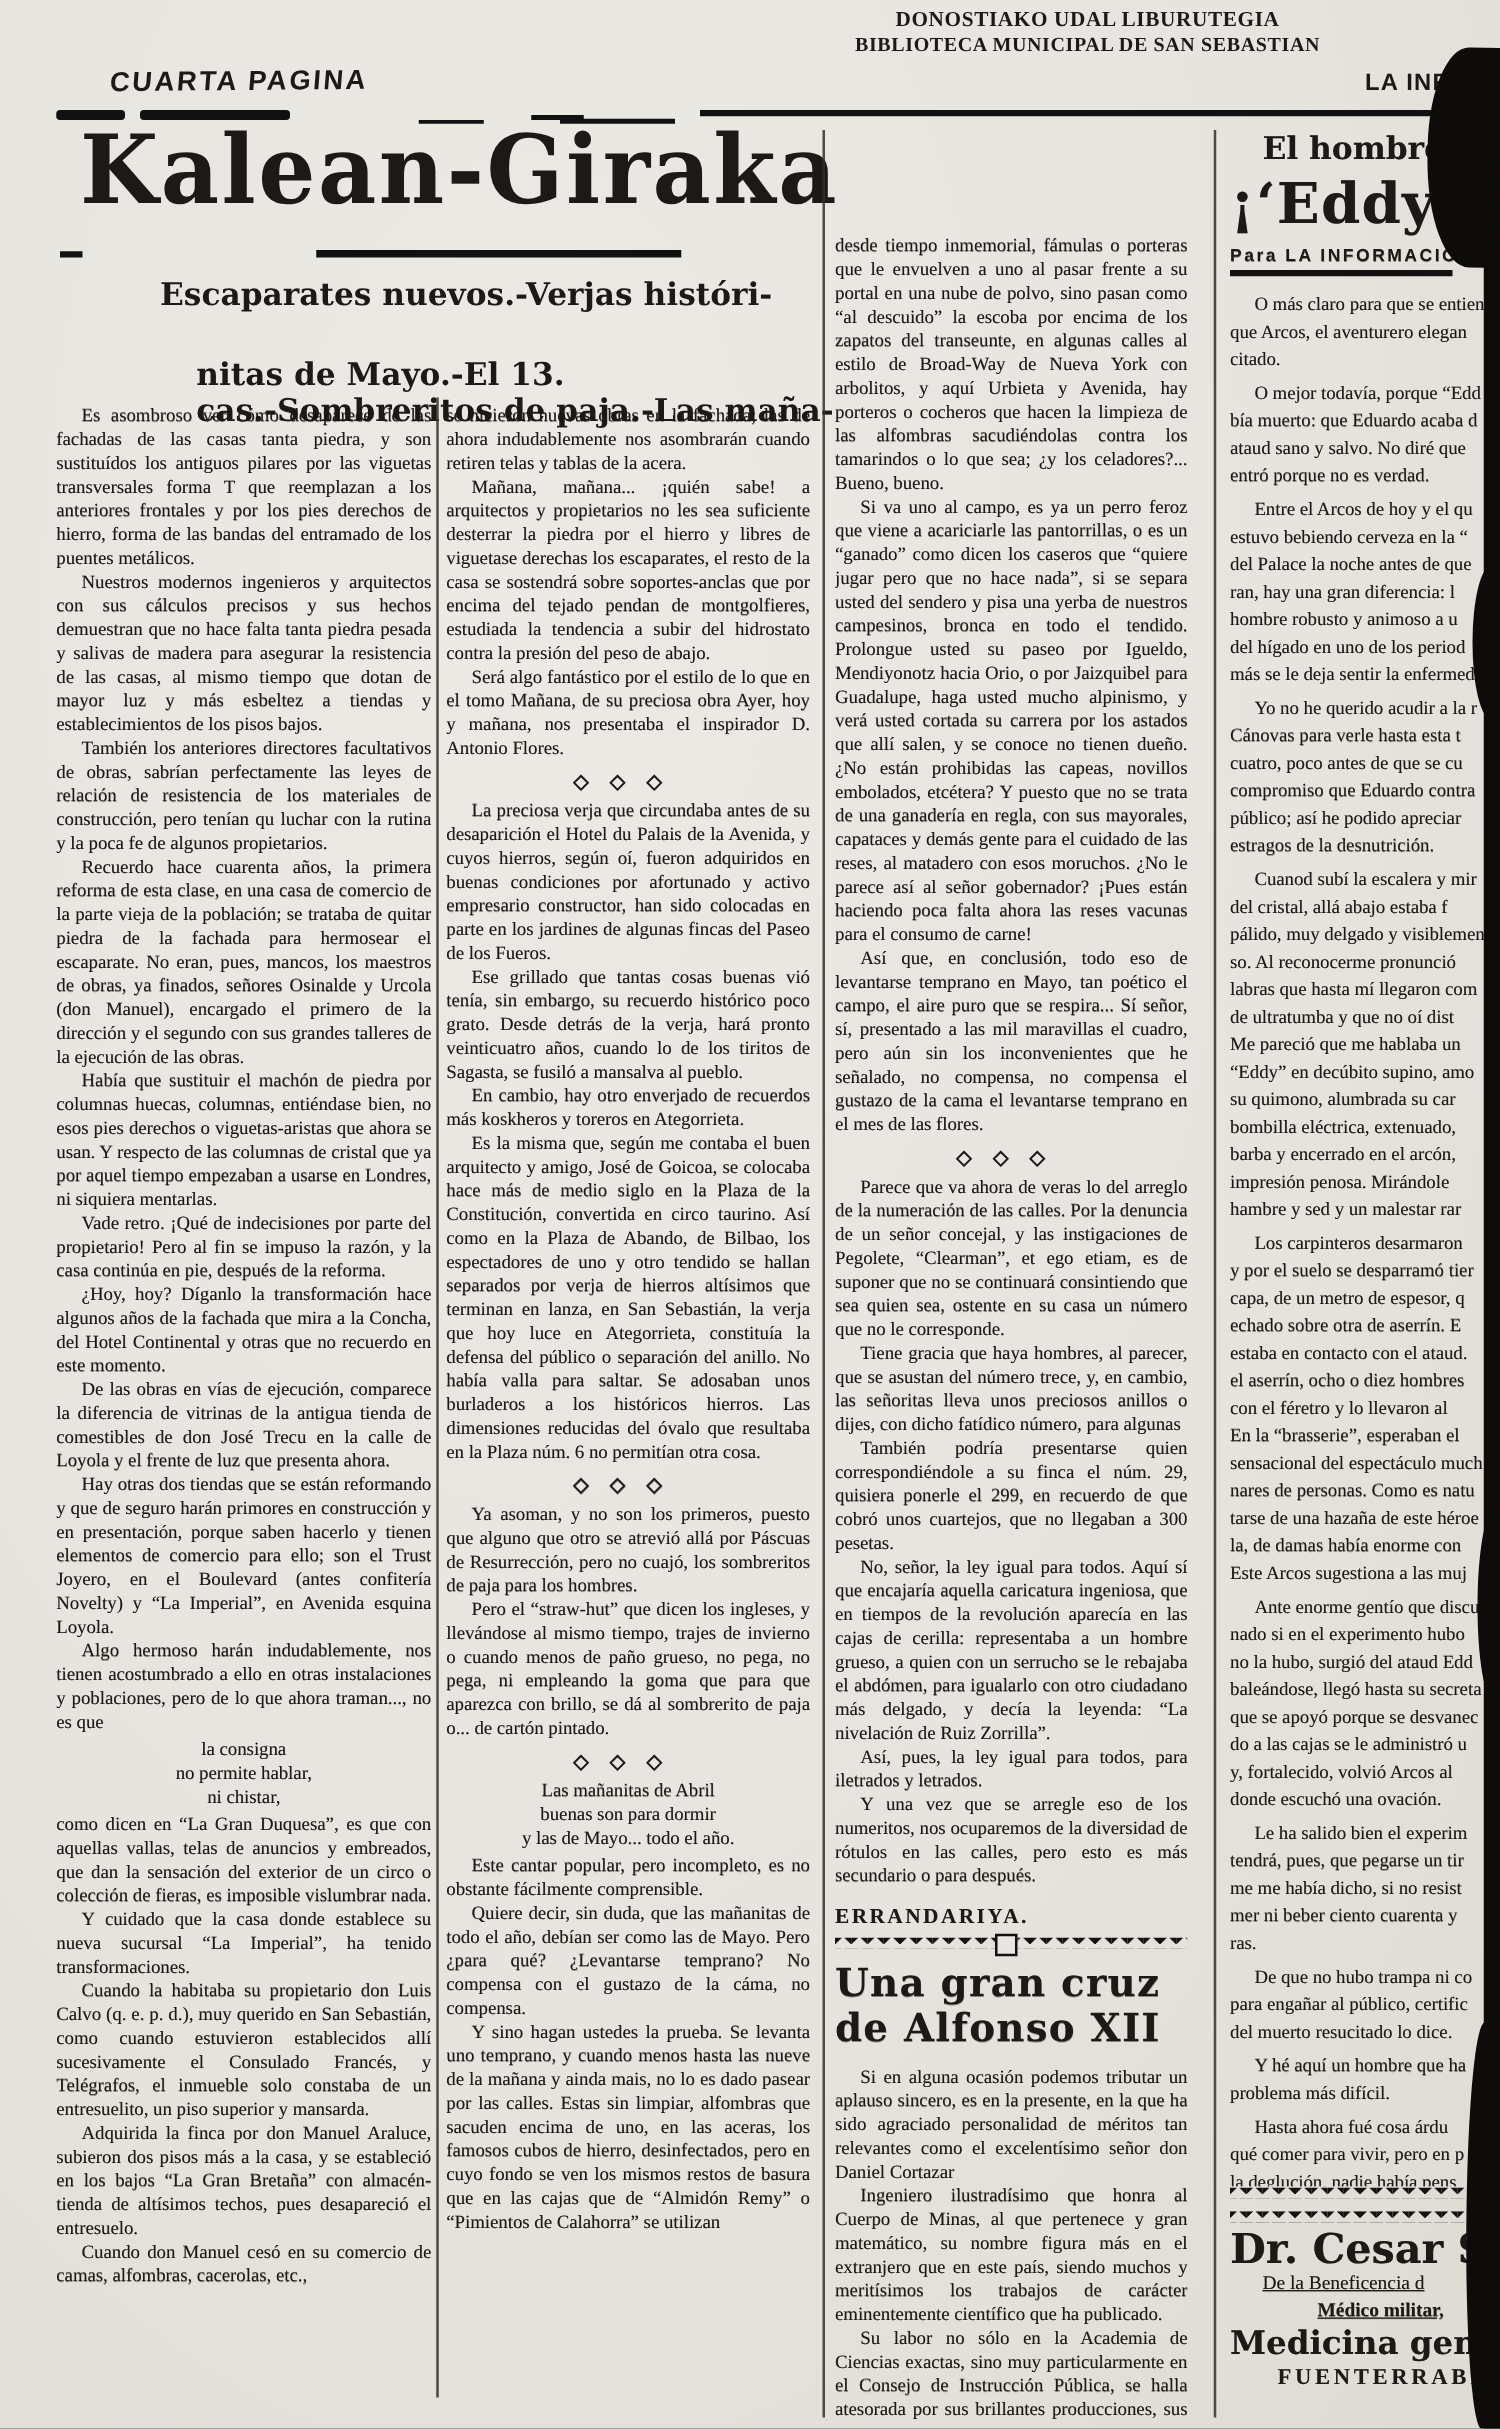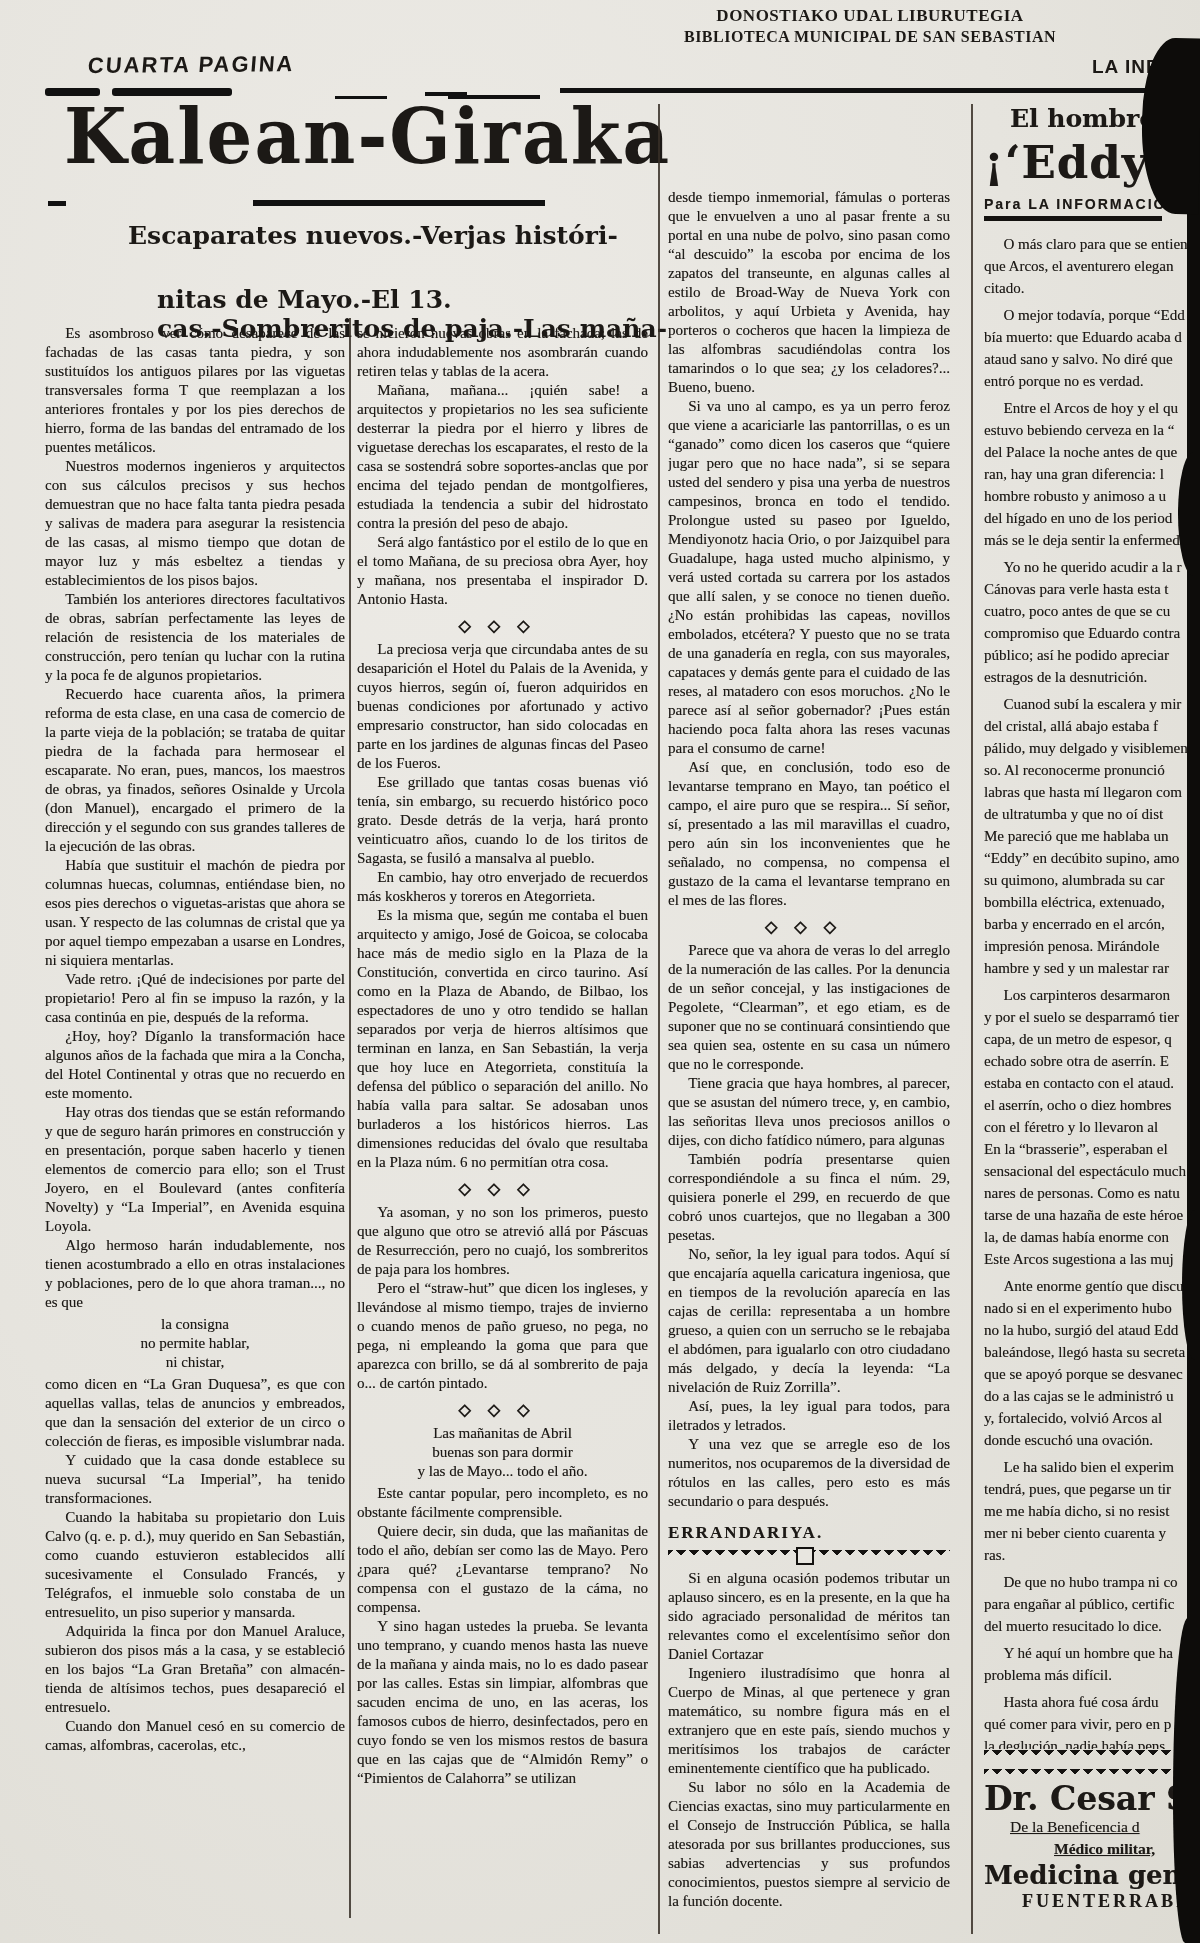--- a/index.html
+++ b/index.html
@@ -96,35 +96,36 @@
   <div class="vrule" style="left:971px;top:104px;height:1830px;"></div>
 
   <div class="col" id="col1">
       <p class="para p">Es asombroso ver cómo desaparece de las fachadas de las casas tanta piedra, y son sustituídos los antiguos pilares por las viguetas transversales forma T que reemplazan a los anteriores frontales y por los pies derechos de hierro, forma de las bandas del entramado de los puentes metálicos.</p>
       <p class="para p">Nuestros modernos ingenieros y arquitectos con sus cálculos precisos y sus hechos demuestran que no hace falta tanta piedra pesada y salivas de madera para asegurar la resistencia de las casas, al mismo tiempo que dotan de mayor luz y más esbeltez a tiendas y establecimientos de los pisos bajos.</p>
       <p class="para p">También los anteriores directores facultativos de obras, sabrían perfectamente las leyes de relación de resistencia de los materiales de construcción, pero tenían qu luchar con la rutina y la poca fe de algunos propietarios.</p>
       <p class="para p">Recuerdo hace cuarenta años, la primera reforma de esta clase, en una casa de comercio de la parte vieja de la población; se trataba de quitar piedra de la fachada para hermosear el escaparate. No eran, pues, mancos, los maestros de obras, ya finados, señores Osinalde y Urcola (don Manuel), encargado el primero de la dirección y el segundo con sus grandes talleres de la ejecución de las obras.</p>
       <p class="para p">Había que sustituir el machón de piedra por columnas huecas, columnas, entiéndase bien, no esos pies derechos o viguetas-aristas que ahora se usan. Y respecto de las columnas de cristal que ya por aquel tiempo empezaban a usarse en Londres, ni siquiera mentarlas.</p>
       <p class="para p">Vade retro. ¡Qué de indecisiones por parte del propietario! Pero al fin se impuso la razón, y la casa continúa en pie, después de la reforma.</p>
       <p class="para p">¿Hoy, hoy? Díganlo la transformación hace algunos años de la fachada que mira a la Concha, del Hotel Continental y otras que no recuerdo en este momento.</p>
+      <p class="para p">De las obras en vías de ejecución, comparece la diferencia de vitrinas de la antigua tienda de comestibles de don José Trecu en la calle de Loyola y el frente de luz que presenta ahora.</p>
       <p class="para p">Hay otras dos tiendas que se están reformando y que de seguro harán primores en construcción y en presentación, porque saben hacerlo y tienen elementos de comercio para ello; son el Trust Joyero, en el Boulevard (antes confitería Novelty) y “La Imperial”, en Avenida esquina Loyola.</p>
       <p class="para p">Algo hermoso harán indudablemente, nos tienen acostumbrado a ello en otras instalaciones y poblaciones, pero de lo que ahora traman..., no es que</p>
       <p class="para verse">la consigna
 no permite hablar,
 ni chistar,</p>
       <p class="para cont">como dicen en “La Gran Duquesa”, es que con aquellas vallas, telas de anuncios y embreados, que dan la sensación del exterior de un circo o colección de fieras, es imposible vislumbrar nada.</p>
       <p class="para p">Y cuidado que la casa donde establece su nueva sucursal “La Imperial”, ha tenido transformaciones.</p>
       <p class="para p">Cuando la habitaba su propietario don Luis Calvo (q. e. p. d.), muy querido en San Sebastián, como cuando estuvieron establecidos allí sucesivamente el Consulado Francés, y Telégrafos, el inmueble solo constaba de un entresuelito, un piso superior y mansarda.</p>
       <p class="para p">Adquirida la finca por don Manuel Araluce, subieron dos pisos más a la casa, y se estableció en los bajos “La Gran Bretaña” con almacén-tienda de altísimos techos, pues desapareció el entresuelo.</p>
       <p class="para p">Cuando don Manuel cesó en su comercio de camas, alfombras, cacerolas, etc.,</p>
     </div>
   <div class="col" id="col2">
       <p class="para cont">se hicieron nuevas obras en la fachada; las de ahora indudablemente nos asombrarán cuando retiren telas y tablas de la acera.</p>
       <p class="para p">Mañana, mañana... ¡quién sabe! a arquitectos y propietarios no les sea suficiente desterrar la piedra por el hierro y libres de viguetase derechas los escaparates, el resto de la casa se sostendrá sobre soportes-anclas que por encima del tejado pendan de montgolfieres, estudiada la tendencia a subir del hidrostato contra la presión del peso de abajo.</p>
-      <p class="para p">Será algo fantástico por el estilo de lo que en el tomo Mañana, de su preciosa obra Ayer, hoy y mañana, nos presentaba el inspirador D. Antonio Hasta.</p>
+      <p class="para p">Será algo fantástico por el estilo de lo que en el tomo Mañana, de su preciosa obra Ayer, hoy y mañana, nos presentaba el inspirador D. Antonio Flores.</p>
       <p class="para diamonds">◇◇◇</p>
       <p class="para p">La preciosa verja que circundaba antes de su desaparición el Hotel du Palais de la Avenida, y cuyos hierros, según oí, fueron adquiridos en buenas condiciones por afortunado y activo empresario constructor, han sido colocadas en parte en los jardines de algunas fincas del Paseo de los Fueros.</p>
       <p class="para p">Ese grillado que tantas cosas buenas vió tenía, sin embargo, su recuerdo histórico poco grato. Desde detrás de la verja, hará pronto veinticuatro años, cuando lo de los tiritos de Sagasta, se fusiló a mansalva al pueblo.</p>
       <p class="para p">En cambio, hay otro enverjado de recuerdos más koskheros y toreros en Ategorrieta.</p>
       <p class="para p">Es la misma que, según me contaba el buen arquitecto y amigo, José de Goicoa, se colocaba hace más de medio siglo en la Plaza de la Constitución, convertida en circo taurino. Así como en la Plaza de Abando, de Bilbao, los espectadores de uno y otro tendido se hallan separados por verja de hierros altísimos que terminan en lanza, en San Sebastián, la verja que hoy luce en Ategorrieta, constituía la defensa del público o separación del anillo. No había valla para saltar. Se adosaban unos burladeros a los históricos hierros. Las dimensiones reducidas del óvalo que resultaba en la Plaza núm. 6 no permitían otra cosa.</p>
       <p class="para diamonds">◇◇◇</p>
       <p class="para p">Ya asoman, y no son los primeros, puesto que alguno que otro se atrevió allá por Páscuas de Resurrección, pero no cuajó, los sombreritos de paja para los hombres.</p>
       <p class="para p">Pero el “straw-hut” que dicen los ingleses, y llevándose al mismo tiempo, trajes de invierno o cuando menos de paño grueso, no pega, no pega, ni empleando la goma que para que aparezca con brillo, se dá al sombrerito de paja o... de cartón pintado.</p>
       <p class="para diamonds">◇◇◇</p>
       <p class="para verse">Las mañanitas de Abril
@@ -146,20 +147,24 @@
         <p class="para p">También podría presentarse quien correspondiéndole a su finca el núm. 29, quisiera ponerle el 299, en recuerdo de que cobró unos cuartejos, que no llegaban a 300 pesetas.</p>
         <p class="para p">No, señor, la ley igual para todos. Aquí sí que encajaría aquella caricatura ingeniosa, que en tiempos de la revolución aparecía en las cajas de cerilla: representaba a un hombre grueso, a quien con un serrucho se le rebajaba el abdómen, para igualarlo con otro ciudadano más delgado, y decía la leyenda: “La nivelación de Ruiz Zorrilla”.</p>
         <p class="para p">Así, pues, la ley igual para todos, para iletrados y letrados.</p>
         <p class="para p">Y una vez que se arregle eso de los numeritos, nos ocuparemos de la diversidad de rótulos en las calles, pero esto es más secundario o para después.</p>
         <p class="para sig">ERRANDARIYA.</p>
       </div>
     <div class="zigzag">
         <span id="zz-mid"></span>
       </div>
     <div id="cruz">
+      <div id="cruz-title">
+        <div>Una gran cruz</div>
+        <div>de Alfonso XII</div>
+      </div>
       <div>
           <p class="para p">Si en alguna ocasión podemos tributar un aplauso sincero, es en la presente, en la que ha sido agraciado personalidad de méritos tan relevantes como el excelentísimo señor don Daniel Cortazar</p>
           <p class="para p">Ingeniero ilustradísimo que honra al Cuerpo de Minas, al que pertenece y gran matemático, su nombre figura más en el extranjero que en este país, siendo muchos y meritísimos los trabajos de carácter eminentemente científico que ha publicado.</p>
           <p class="para p">Su labor no sólo en la Academia de Ciencias exactas, sino muy particularmente en el Consejo de Instrucción Pública, se halla atesorada por sus brillantes producciones, sus sabias advertencias y sus profundos conocimientos, puestos siempre al servicio de la función docente.</p>
         </div>
     </div>
   </div>
 
   <div class="col" id="col4">
     <div id="eddy-overline">El hombre fantás</div>

